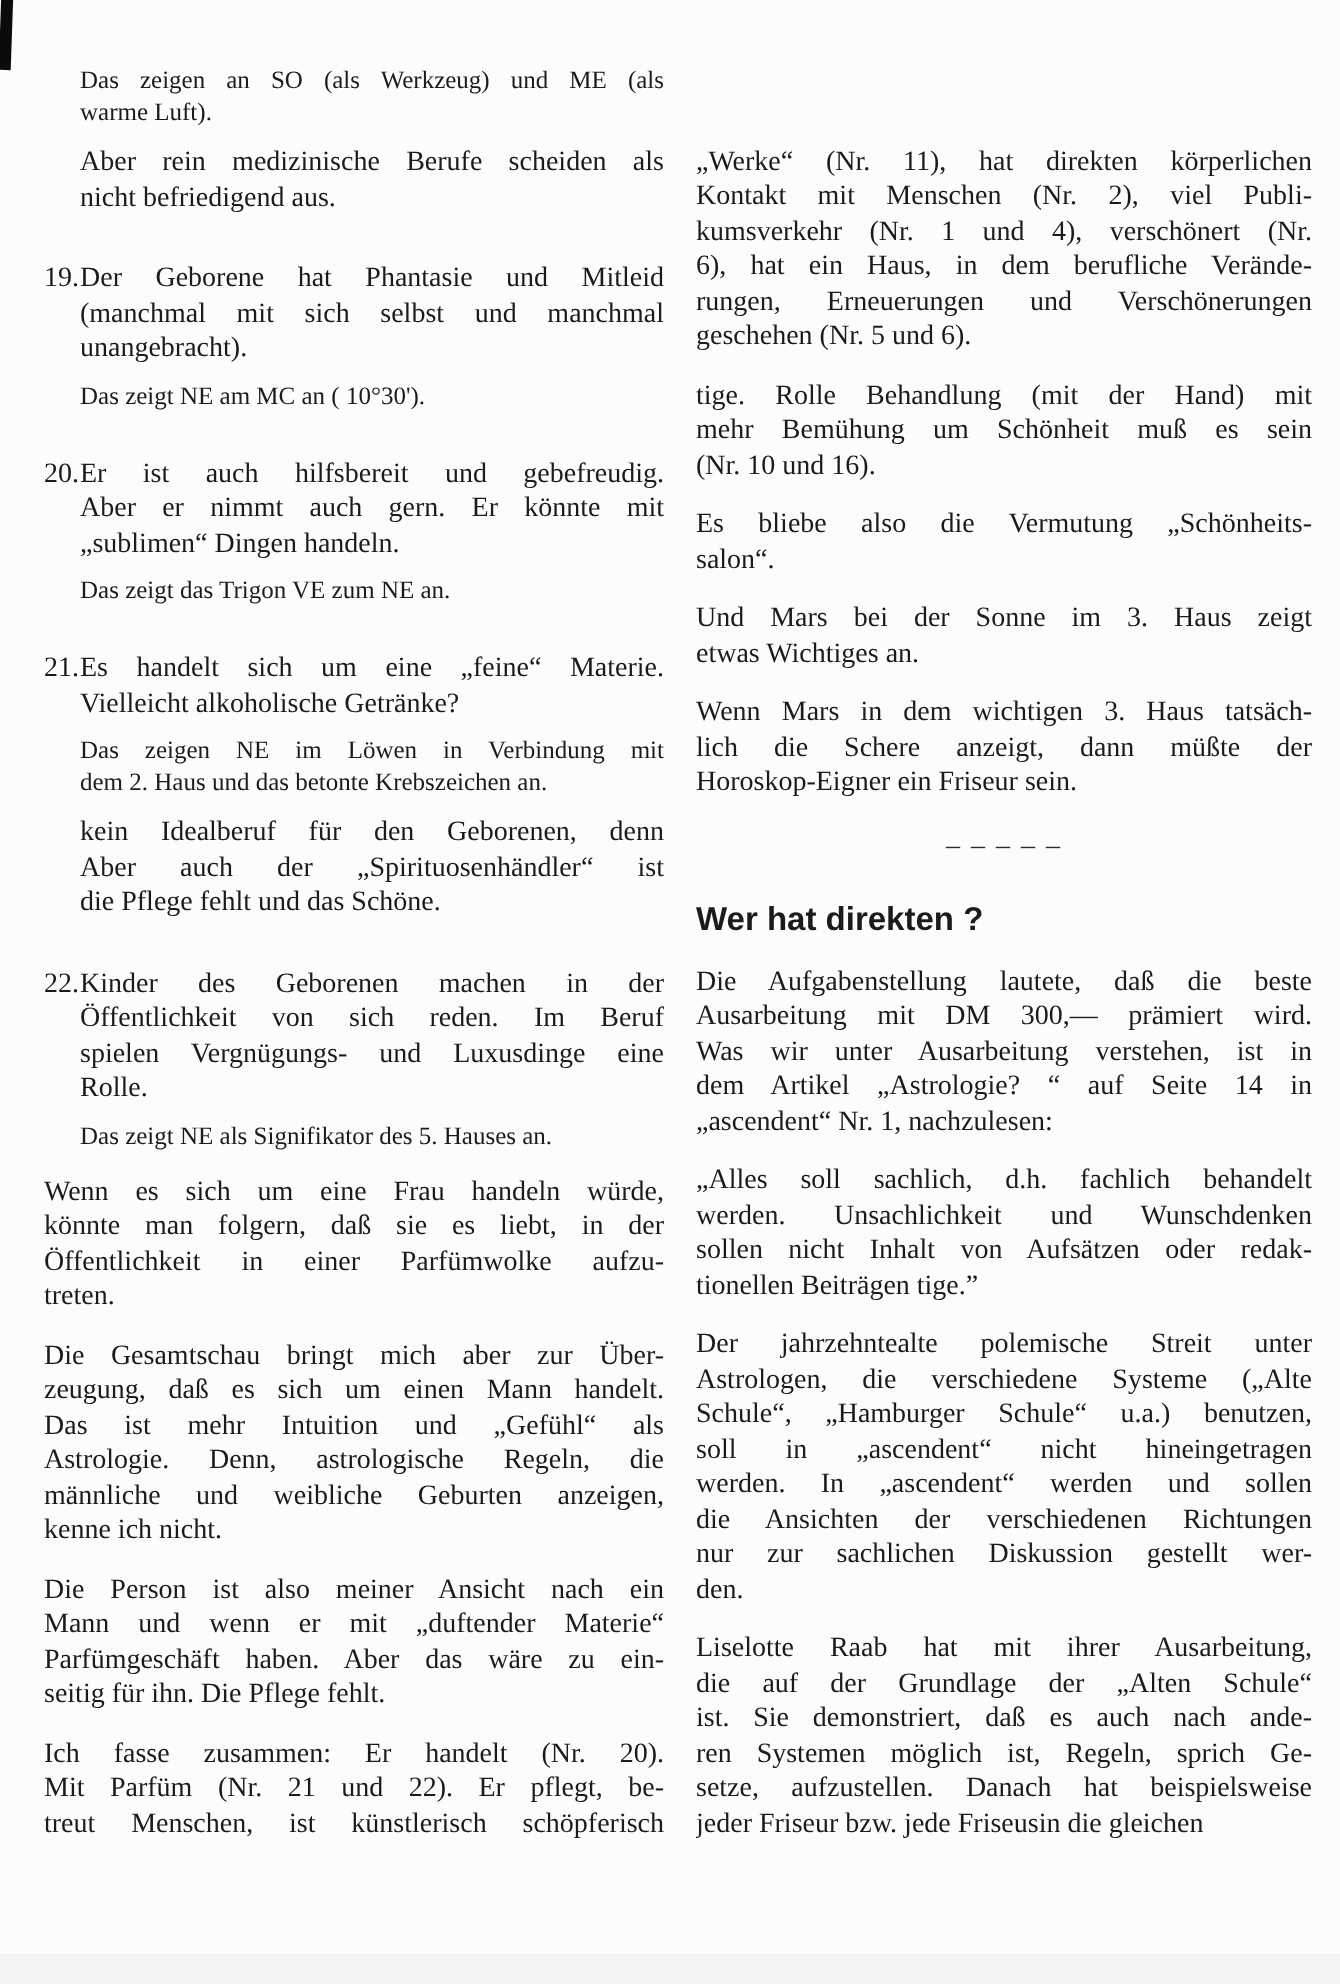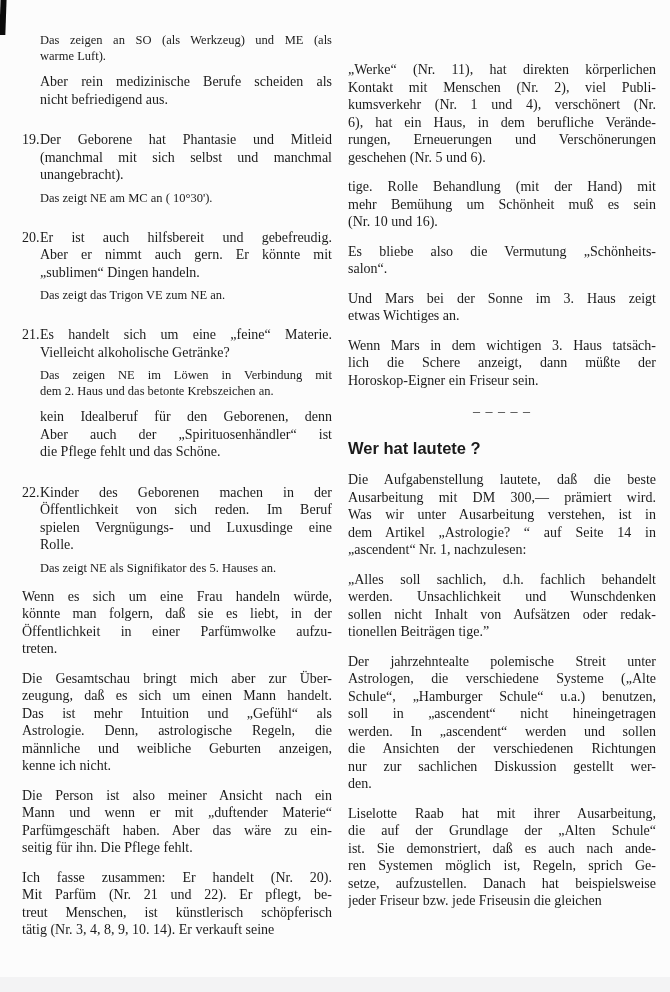--- a/index.html
+++ b/index.html
@@ -14,21 +14,21 @@
   .corner-mark{
     position:absolute;left:0;top:-3px;width:6px;height:38px;
     background:#0b0b0b;transform:rotate(2deg);
   }
   .bottom-strip{
     position:absolute;left:0;top:977px;width:670px;height:15px;
     background:#f3f3f4;
   }
   .columns{
     position:absolute;left:22px;top:32px;
-    display:flex;gap:16px;align-items:center;
+    display:flex;gap:16px;align-items:flex-end;
   }
   .col{width:310px;}
   .col.right{width:308px;}
   .block{font-size:14px;line-height:17.5px;}
   .col > .block:first-child{margin-top:0;}
   .ln{
     text-align:justify;text-align-last:justify;
     height:17.5px;overflow:hidden;white-space:normal;
   }
   .ln.last{text-align-last:left;}
@@ -121,21 +121,20 @@
         <div class="block para">
           <div class="ln">Die Person ist also meiner Ansicht nach ein</div>
           <div class="ln">Mann und wenn er mit „duftender Materie“</div>
           <div class="ln">Parfümgeschäft haben. Aber das wäre zu ein-</div>
           <div class="ln last">seitig für ihn. Die Pflege fehlt.</div>
         </div>
         <div class="block para">
           <div class="ln">Ich fasse zusammen: Er handelt (Nr. 20).</div>
           <div class="ln">Mit Parfüm (Nr. 21 und 22). Er pflegt, be-</div>
           <div class="ln">treut Menschen, ist künstlerisch schöpferisch</div>
-          <div class="ln last">tätig (Nr. 3, 4, 8, 9, 10. 14). Er verkauft seine</div>
         </div>
       </div>
     <div class="col right">
         <div class="block para">
           <div class="ln">„Werke“ (Nr. 11), hat direkten körperlichen</div>
           <div class="ln">Kontakt mit Menschen (Nr. 2), viel Publi-</div>
           <div class="ln">kumsverkehr (Nr. 1 und 4), verschönert (Nr.</div>
           <div class="ln">6), hat ein Haus, in dem berufliche Verände-</div>
           <div class="ln">rungen, Erneuerungen und Verschönerungen</div>
           <div class="ln last">geschehen (Nr. 5 und 6).</div>
@@ -152,21 +151,21 @@
         <div class="block para">
           <div class="ln">Und Mars bei der Sonne im 3. Haus zeigt</div>
           <div class="ln last">etwas Wichtiges an.</div>
         </div>
         <div class="block para">
           <div class="ln">Wenn Mars in dem wichtigen 3. Haus tatsäch-</div>
           <div class="ln">lich die Schere anzeigt, dann müßte der</div>
           <div class="ln last">Horoskop-Eigner ein Friseur sein.</div>
         </div>
         <div class="block divider">– – – – –</div>
-        <div class="block heading">Wer hat lautete ?</div>
+        <div class="block heading">Wer hat direkten ?</div>
         <div class="block para">
           <div class="ln">Die Aufgabenstellung lautete, daß die beste</div>
           <div class="ln">Ausarbeitung mit DM 300,— prämiert wird.</div>
           <div class="ln">Was wir unter Ausarbeitung verstehen, ist in</div>
           <div class="ln">dem Artikel „Astrologie? “ auf Seite 14 in</div>
           <div class="ln last">„ascendent“ Nr. 1, nachzulesen:</div>
         </div>
         <div class="block para">
           <div class="ln">„Alles soll sachlich, d.h. fachlich behandelt</div>
           <div class="ln">werden. Unsachlichkeit und Wunschdenken</div>

